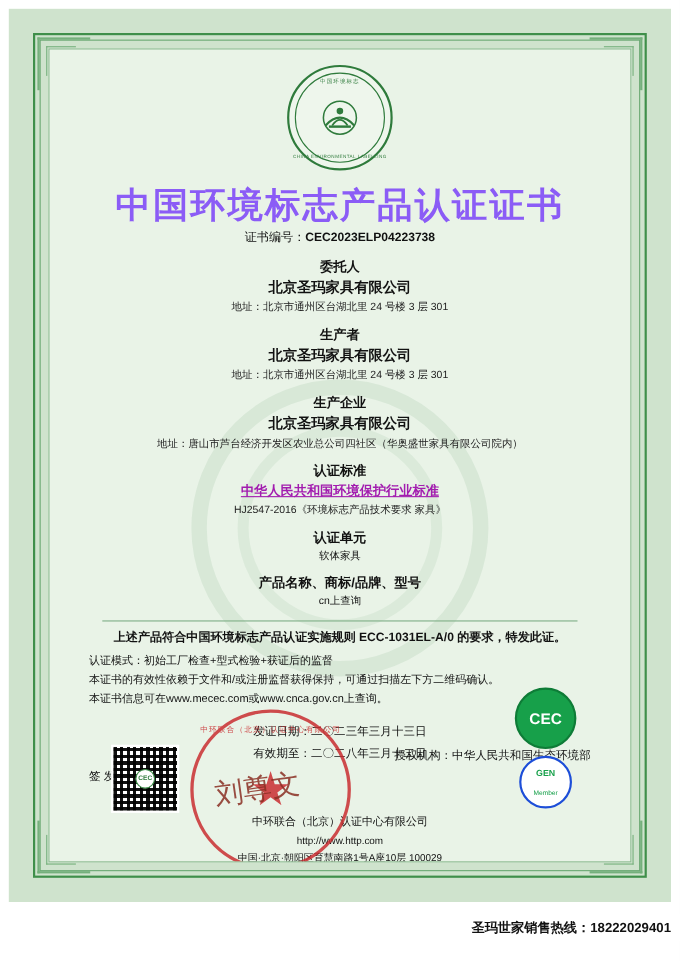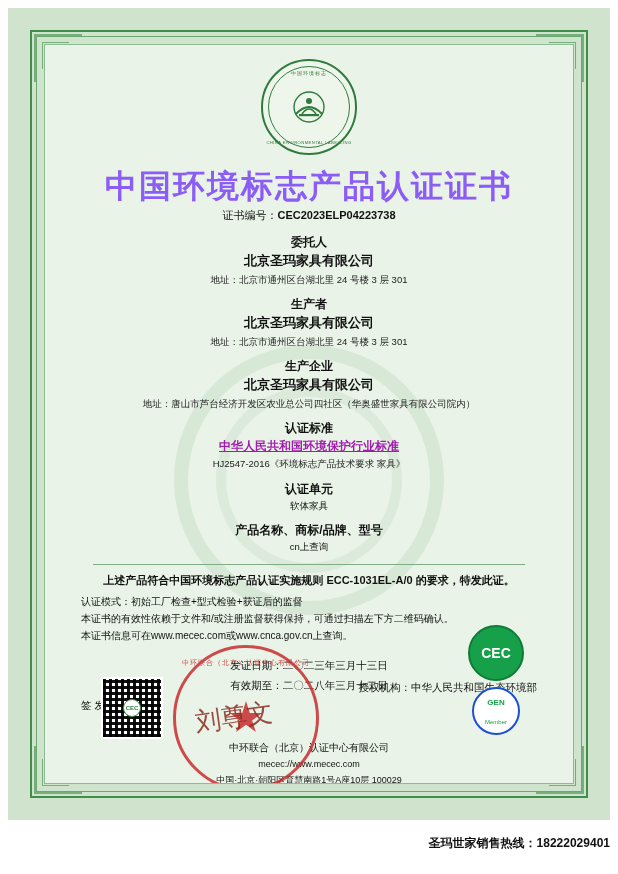--- a/index.html
+++ b/index.html
@@ -473,21 +473,21 @@
             <span>授权机构：</span><span>中华人民共和国生态环境部</span>
           </div>
         </div>
 
         <div class="signer">
           <span>签 发 人：</span>
         </div>
 
         <div class="footer">
           <div class="org">中环联合（北京）认证中心有限公司</div>
-          <div class="url">mecec://www.mecec.com</div>
+          <div class="url">http://www.http.com</div>
           <div>中国·北京·朝阳区育慧南路1号A座10层 100029</div>
 
         </div>
 
       </div>
 
       <div class="stamp">
         <div class="stamp-text">中环联合（北京）认证中心有限公司</div>
       </div>
       <div class="signature">刘尊文</div>

